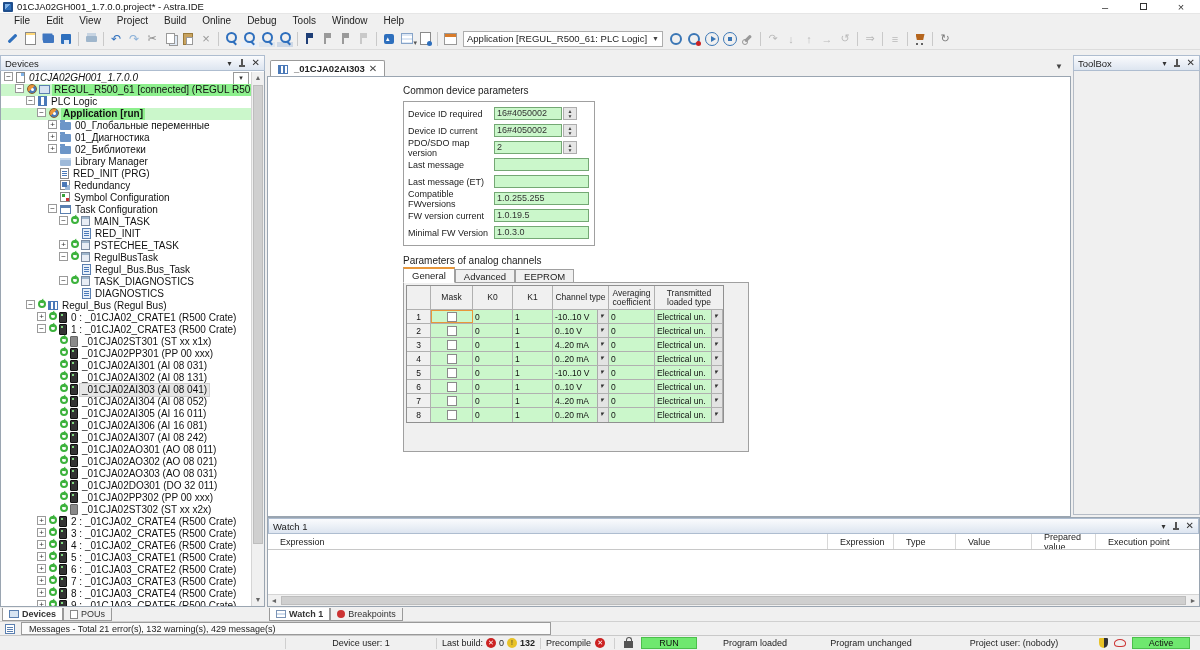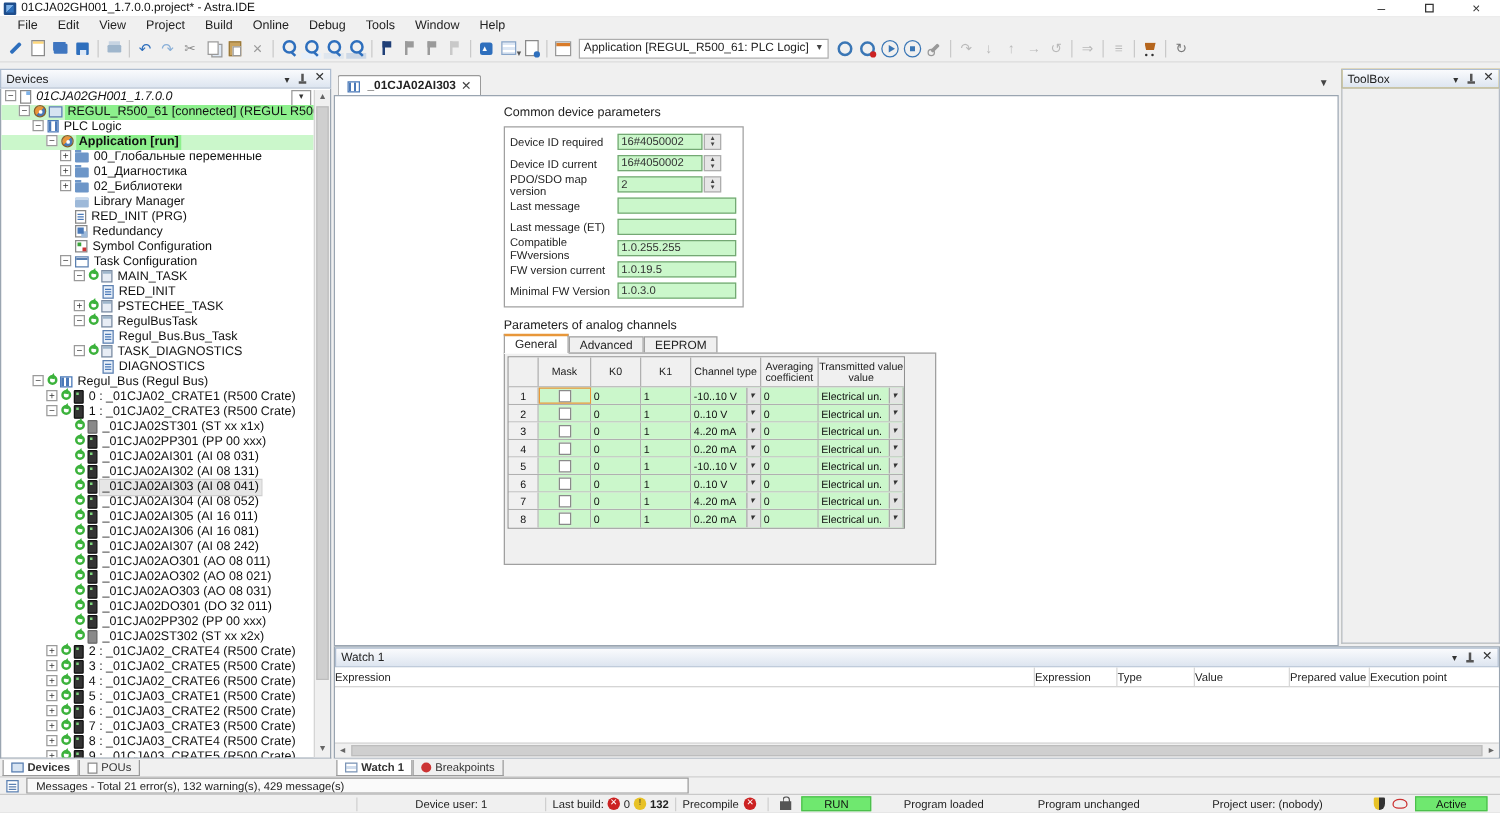--- a/index.html
+++ b/index.html
@@ -167,26 +167,26 @@
 .cc.c-n{justify-content:center;background:#f0f0f0;padding-left:0}
 .green{background:#cbf7cb}
 .cc.c-mask{justify-content:center;padding-left:0;background:#cbf7cb}
 .cb{width:10px;height:10px;background:#fff;border:1px solid #8a8a8a;display:inline-block}
 .chrow.focus .c-mask{outline:1.5px solid #e8973a;outline-offset:-1.5px}
 .dd{position:relative}
 .ddt{font-style:normal;font-size:8.5px;white-space:nowrap}
 .ddb{position:absolute;right:0;top:0;bottom:0;width:11px;background:#e3e3e3;border-left:1px solid #aaa}
 .ddb::before{content:"▾";position:absolute;left:2px;top:2px;font-size:7px;color:#333}
 
-.toolbox{left:1073px;top:55px;width:127px;height:460px;background:#eab308}
+.toolbox{left:1073px;top:55px;width:127px;height:460px;background:#4c1d95}
 .tb-body{position:absolute;left:0;top:16px;right:0;bottom:0;background:#f0f0f0;border:1px solid #b5bcc6;border-top:none}
 
 .watch{left:267px;top:517px;width:933px;height:90px;background:#fff;border:1px solid #9aa5b1}
 .watch-cols{display:flex;height:16px;border-bottom:1px solid #c8c8c8;background:#fff}
-.wc{font-size:9px;color:#222;display:flex;align-items:center;padding-left:0;border-right:1px solid #d8d8d8;flex:none;overflow:hidden}
+.wc{font-size:9px;color:#222;display:flex;align-items:center;padding-left:12px;border-right:1px solid #d8d8d8;flex:none;overflow:hidden}
 .wc0{width:560px}.wc1{width:66px}.wc2{width:62px}.wc3{width:76px}.wc4{width:64px}.wc5{width:100px;border-right:none}
 .watch-body{height:44px;background:#fff}
 .hscroll{position:absolute;left:0;right:0;bottom:0;height:12px;background:#f0f0f0;border-top:1px solid #d5d5d5;display:flex;align-items:center}
 .hscroll .sarr{width:12px;text-align:center;font-size:7px;color:#666}
 .hscroll .thumb{flex:1;height:9px;background:#cfcfcf;border:1px solid #bdbdbd;margin:0 1px}
 .watch-tabs{left:267px;top:607px;width:933px;height:14px;display:flex;align-items:flex-end;padding-left:2px;background:#f0f0f0}
 
 .messages{left:0;top:621px;width:1200px;height:14px;background:#f0f0f0;border-top:1px solid #d0d0d0;display:flex;align-items:center;padding-left:5px}
 .msg-icon{width:10px;height:10px;background:#fff;border:1px solid #5a7fb0;margin-right:6px;position:relative}
 .msg-icon::before{content:"";position:absolute;left:1px;top:2px;width:6px;height:1px;background:#5a7fb0;box-shadow:0 2px #5a7fb0,0 4px #5a7fb0}
@@ -723,21 +723,21 @@
     </div>
     <div class="chpanel">
       <div class="chtable">
         <div class="chhead">
           <span class="chc c-n"></span>
           <span class="chc c-mask">Mask</span>
           <span class="chc c-k0">K0</span>
           <span class="chc c-k1">K1</span>
           <span class="chc c-ct">Channel type</span>
           <span class="chc c-avg">Averaging coefficient</span>
-          <span class="chc c-tv">Transmitted value value</span>
+          <span class="chc c-tv">Transmitted loaded type</span>
         </div>
         <div>
 
             <div class="chrow focus">
               <span class="cc c-n">1</span>
               <span class="cc c-mask">
                 <span class="cb"></span>
               </span>
               <span class="cc c-k0 green">0</span>
               <span class="cc c-k1 green">1</span>

